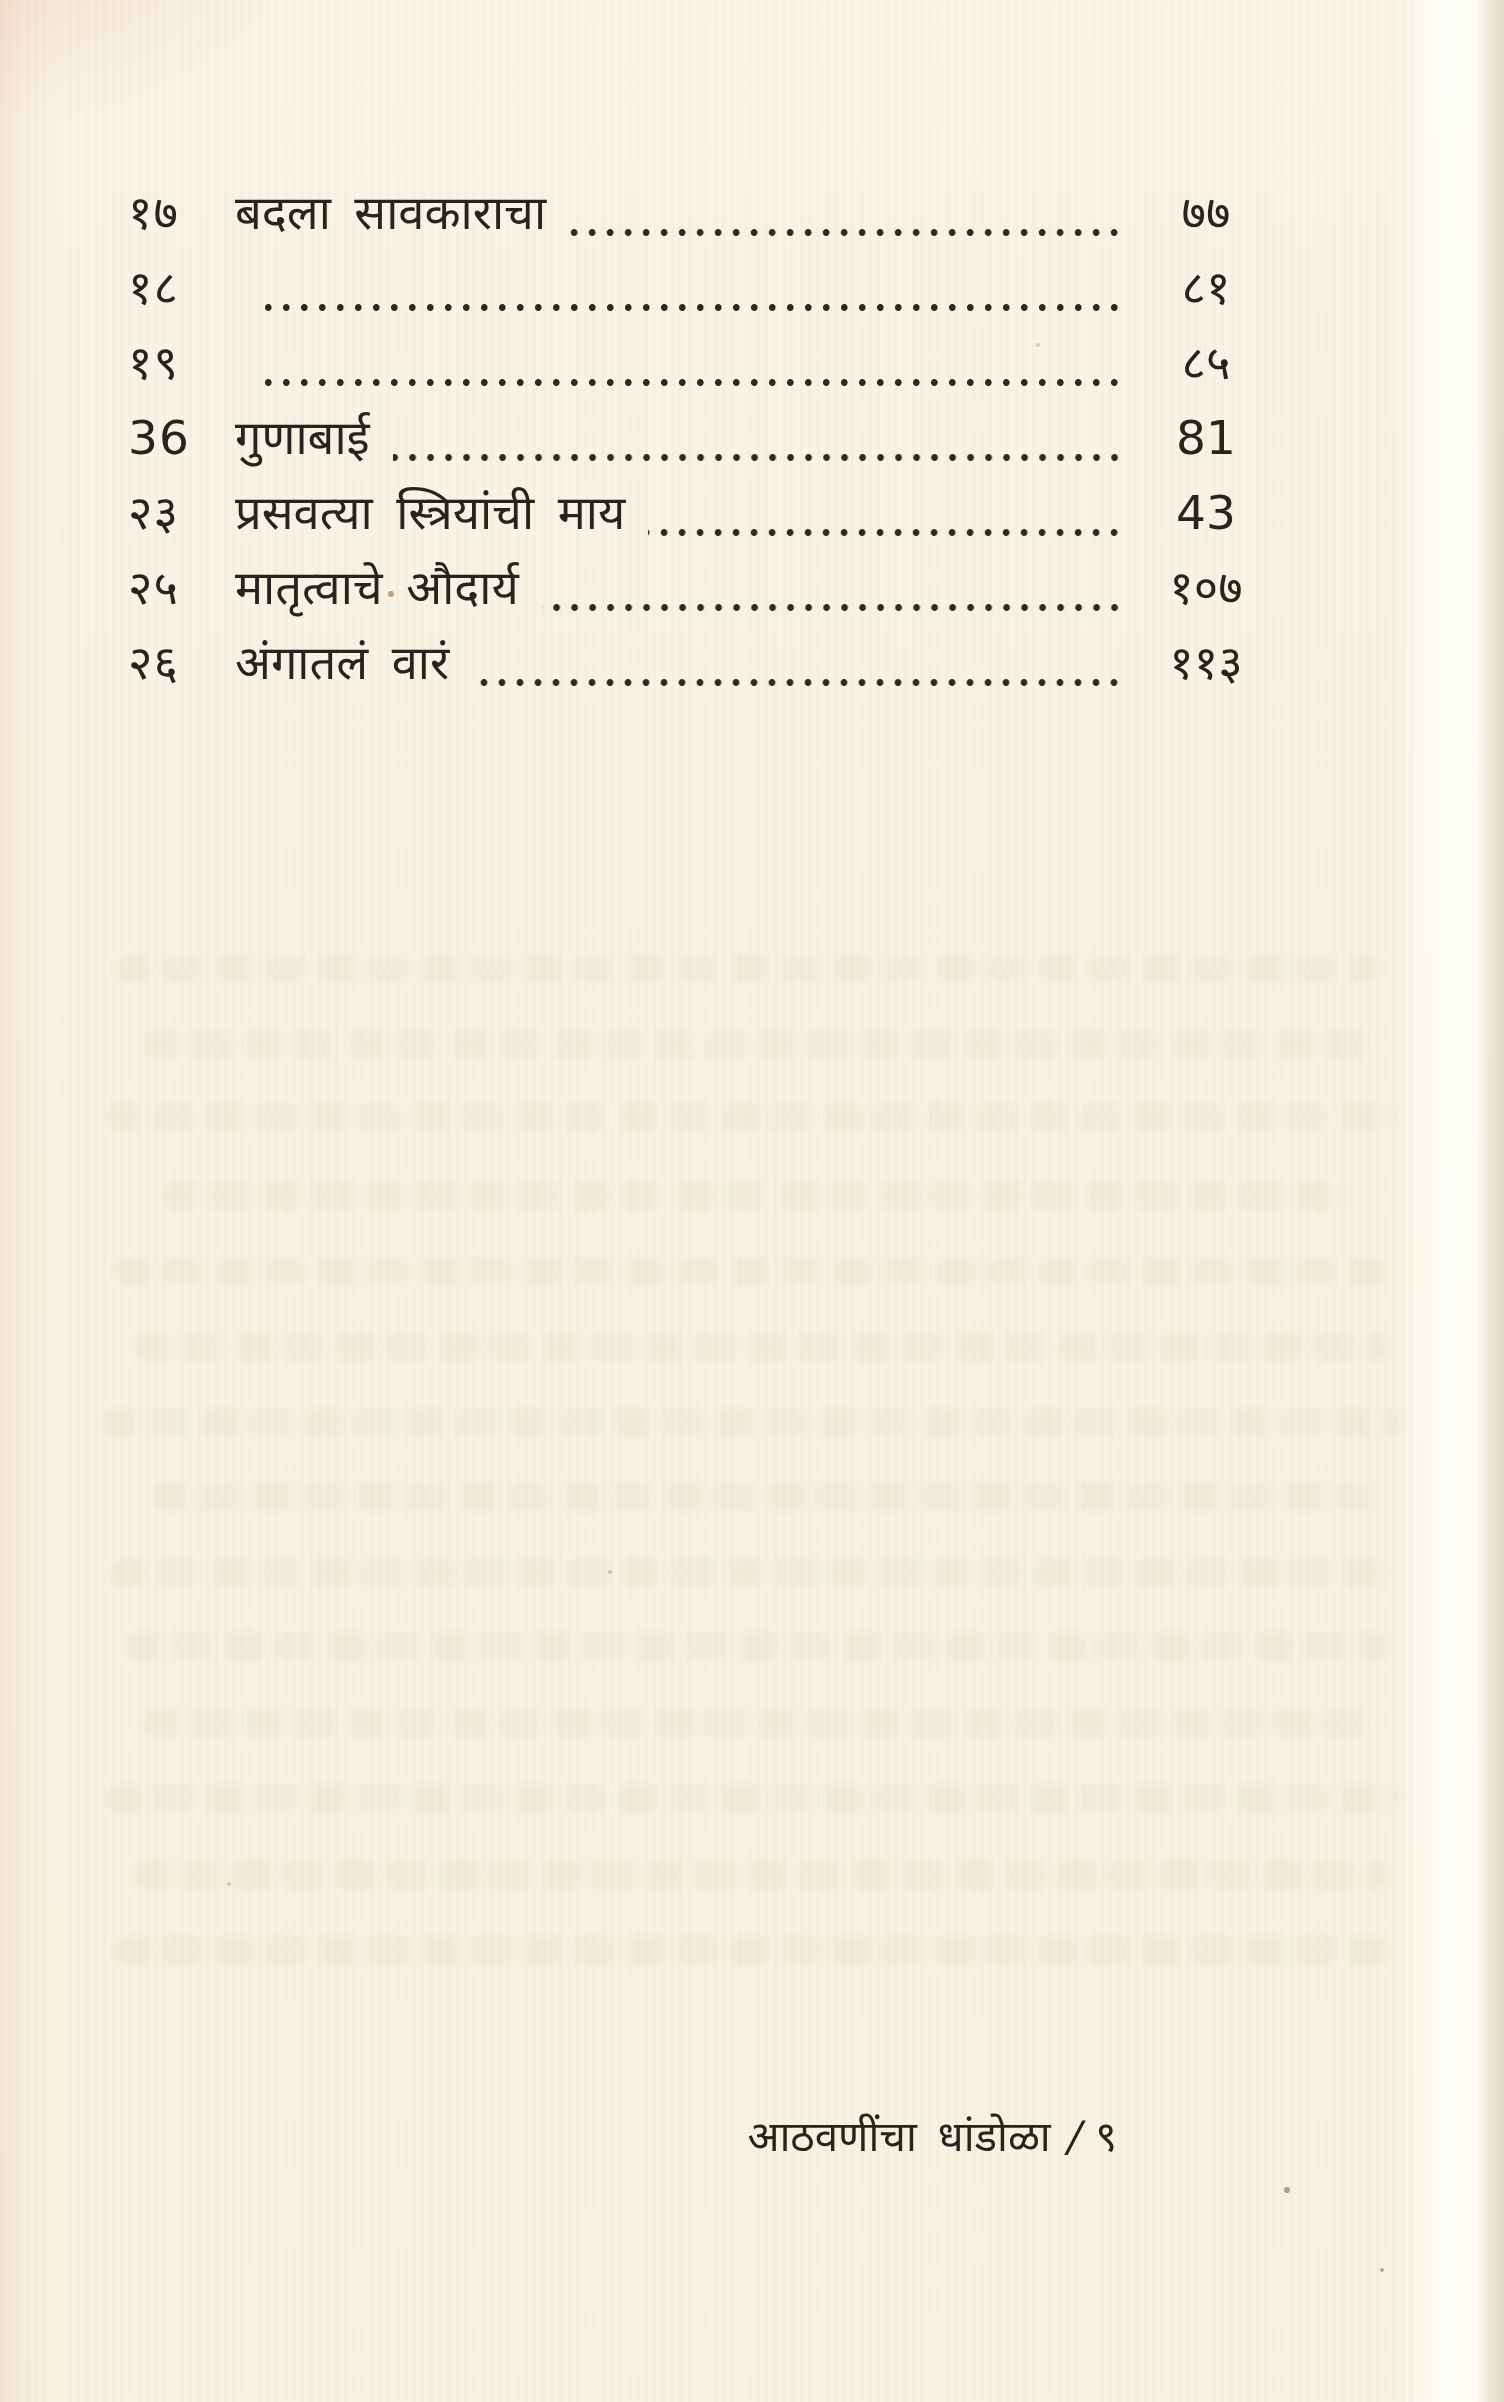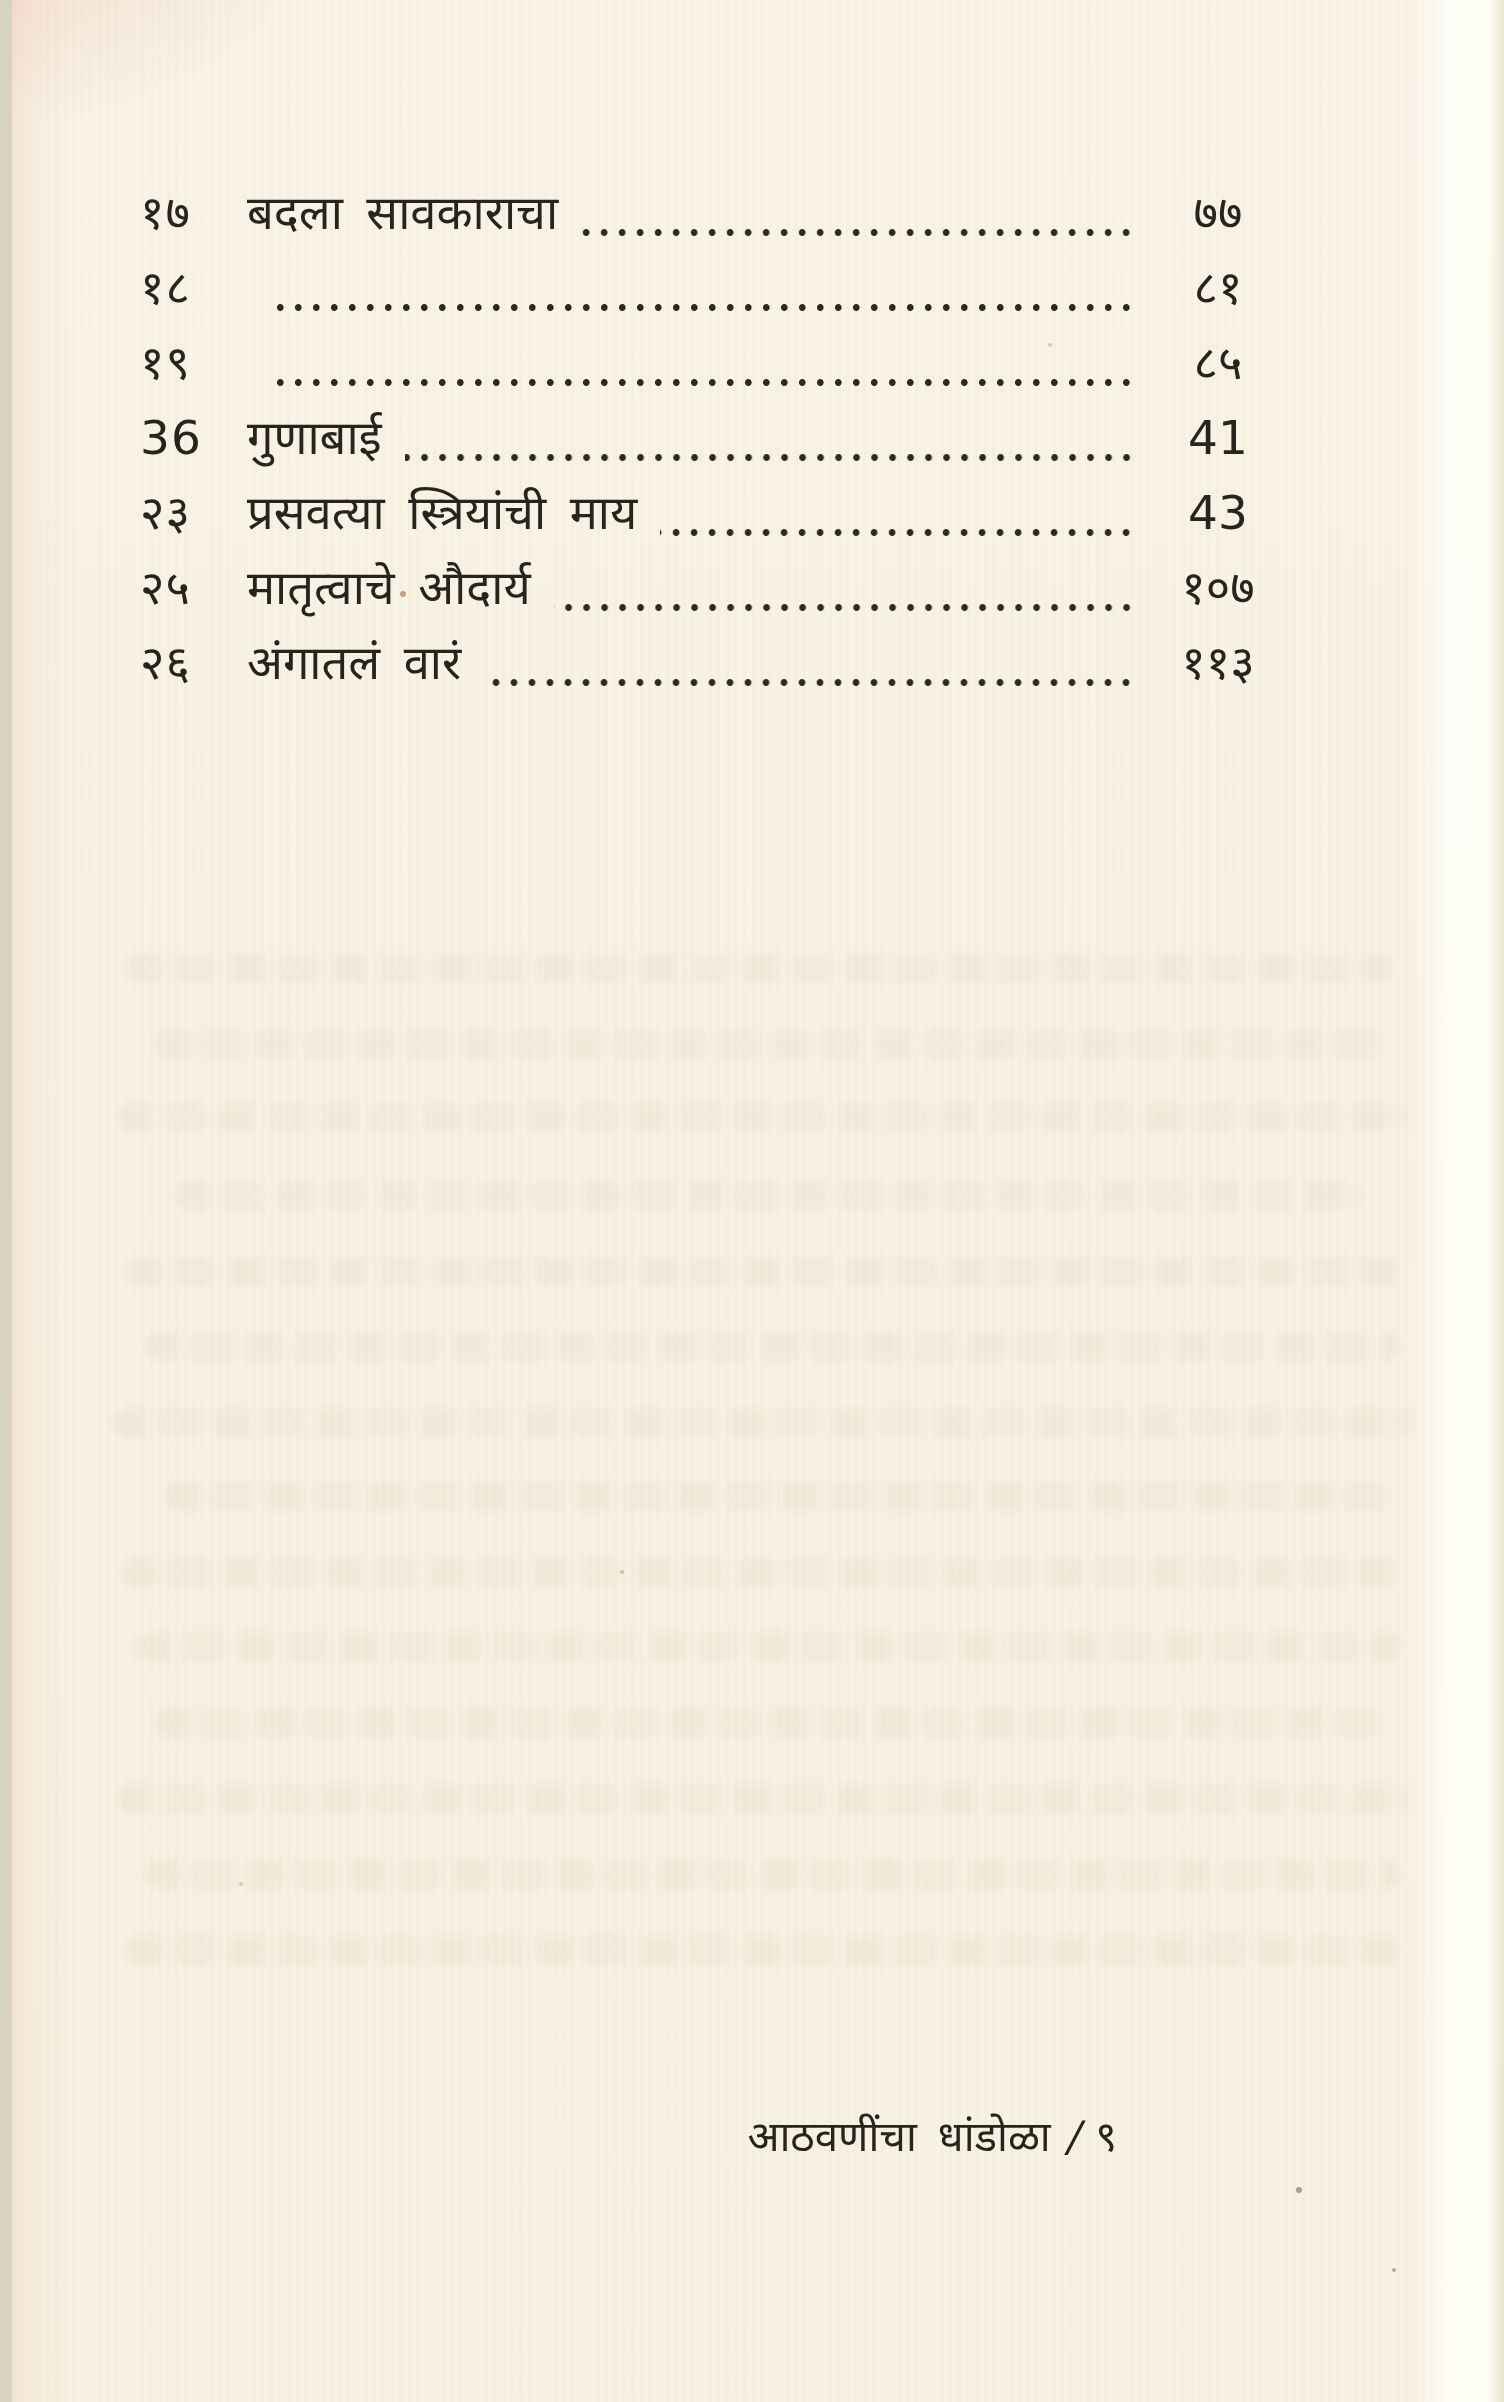--- a/index.html
+++ b/index.html
@@ -22,21 +22,20 @@
       
       radial-gradient(ellipse 495px 285px at -57px -76px, rgba(236,178,156,0.38), rgba(236,178,156,0) 72%),
       
       linear-gradient(90deg, rgba(238,194,172,0.26) 0px, rgba(238,194,172,0.10) 21px, rgba(238,194,172,0) 57px),
       
       linear-gradient(90deg, rgba(0,0,0,0) 1396px, rgba(255,255,250,0.85) 1441px, rgba(255,254,246,0.9) 1476px, rgba(226,216,194,0.55) 1493px, rgba(204,194,168,0.5) 1505px),
       
       repeating-linear-gradient(90deg, rgba(120,110,80,0.022) 0 2.9px, rgba(0,0,0,0) 2.9px 8.6px),
       
       linear-gradient(180deg, #f8f3e6 0%, #f7f2e3 45%, #f6f1e1 100%);
-    margin-left: 12px;
   }
   
   .bleed {
     position: absolute;
     left: 0; top: 0;
     width: 100%; height: 100%;
     pointer-events: none;
   }
   .bleed-line {
     position: absolute;
@@ -164,21 +163,21 @@
     <span class="chap-no">१९</span>
     <span class="leader"></span>
     <span class="page-no">८५</span>
   </div>
 
 
   <div class="toc-row">
     <span class="chap-no">36</span>
     <span class="chap-title">गुणाबाई</span>
     <span class="leader"></span>
-    <span class="page-no">41</span>
+    <span class="page-no">81</span>
   </div>
 
 
   <div class="toc-row">
     <span class="chap-no">२३</span>
     <span class="chap-title">प्रसवत्या स्त्रियांची माय</span>
     <span class="leader"></span>
     <span class="page-no">43</span>
   </div>
 

